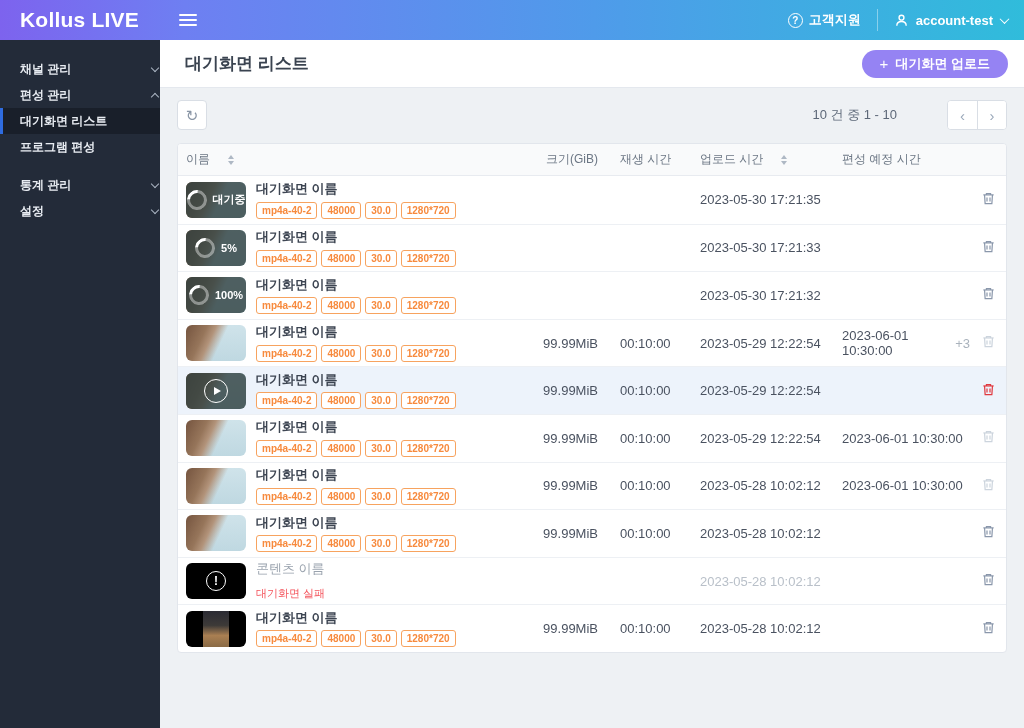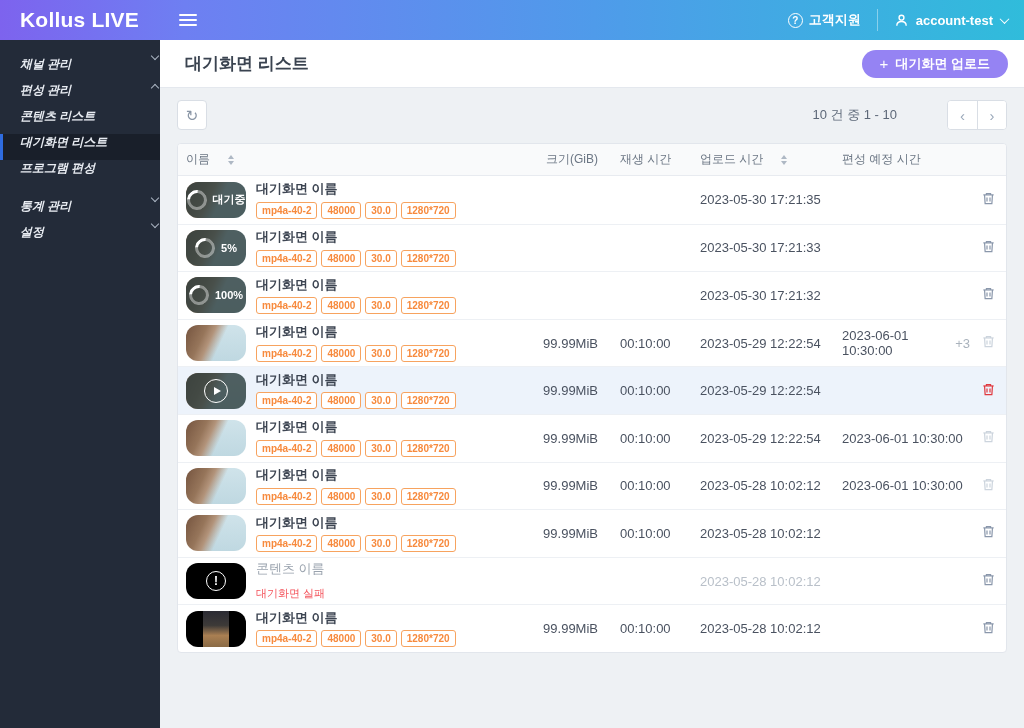--- a/index.html
+++ b/index.html
@@ -15,21 +15,21 @@
   .topbar-right { margin-left:auto; display:flex; align-items:center; padding-right:16px; font-size:13px; font-weight:bold; }
   .help-icon { width:15px; height:15px; border:1.3px solid #fff; border-radius:50%; display:inline-flex; align-items:center; justify-content:center; font-size:10px; font-weight:bold; margin-right:6px; }
   .tb-divider { width:1px; height:22px; background:rgba(255,255,255,.4); margin:0 16px; }
   .person-icon { margin-right:7px; display:inline-flex; }
   .chev { display:inline-block; width:7px; height:7px; border-right:1.6px solid #fff; border-bottom:1.6px solid #fff; }
   .chev.down { transform:rotate(45deg) translate(-1px,-1px); }
   .topbar-right .chev { margin-left:8px; }
 
   
   .sidebar { position:absolute; top:40px; left:0; bottom:0; width:160px; background:#232b39; padding-top:16px; }
-  .side-item { position:relative; height:26px; display:flex; align-items:flex-start; padding:0 2px 0 20px; color:#e8ecf2; font-size:12px; font-weight:bold; cursor:pointer;font-style:italic; }
+  .side-item { position:relative; height:26px; display:flex; align-items:center; padding:0 2px 0 20px; color:#e8ecf2; font-size:12px; font-weight:bold; cursor:pointer; }
   .side-item .chev { border-color:#aab4c2; width:6px; height:6px; margin-left:auto; }
   .side-item .chev.down { transform:rotate(45deg); margin-top:-3px; }
   .side-item .chev.up { transform:rotate(-135deg); margin-top:3px; }
   .side-item.gap { margin-top:12px; }
   .side-item.active { background:#191f2a; border-left:3px solid #2f6ce0; padding-left:17px; }
 
   
   .main { position:absolute; top:40px; left:160px; right:0; bottom:0; background:#eef1f4; }
   .page-header { height:48px; background:#fff; border-bottom:1px solid #e4e8ee; display:flex; align-items:center; padding:0 16px 0 25px; }
   .page-title { font-size:17px; font-weight:bold; color:#3a4350; }
@@ -59,21 +59,21 @@
   .col-dur  { width:80px; }
   .col-up   { width:142px; }
   .col-sched{ width:128px; }
   .col-act  { width:36px; justify-content:center; }
   div.cell { display:flex; align-items:center; font-size:13px; color:#4a5260; }
 
   .row { display:flex; align-items:center; height:47.6px; border-top:1px solid #edf0f4; }
   .row:first-child { border-top:none; }
   .row.highlight { background:#edf3fb; }
 
-  .thumb { width:60px; height:36px; flex-shrink:0; border-radius:12px; position:relative; overflow:hidden;
+  .thumb { width:60px; height:36px; flex-shrink:0; border-radius:6px; position:relative; overflow:hidden;
     background:linear-gradient(115deg,#75543f 0%,#96755a 28%,#b2937a 40%,rgba(0,0,0,0) 56%),linear-gradient(#cfe3ea,#bfd8e1); }
   .thumb .overlay { position:absolute; inset:0; background:rgba(46,62,62,.8); display:flex; align-items:center; justify-content:center; gap:6px; color:#fff; font-size:11px; font-weight:bold; }
   .spinner { width:20px; height:20px; border:3px solid rgba(255,255,255,.4); border-top-color:#fff; border-radius:50%; transform:rotate(-40deg); }
   .play-circle { width:24px; height:24px; border:1.5px solid #fff; border-radius:50%; display:flex; align-items:center; justify-content:center; }
   .play-circle i { display:block; width:0; height:0; border-left:7px solid #fff; border-top:4.5px solid transparent; border-bottom:4.5px solid transparent; margin-left:2px; }
   .thumb.error { background:#000; }
   .err-circle { position:absolute; inset:0; display:flex; align-items:center; justify-content:center; }
   .err-circle span { width:20px; height:20px; border:1.8px solid #fff; border-radius:50%; color:#fff; font-size:12px; font-weight:bold; display:flex; align-items:center; justify-content:center; }
   .thumb.pillarbox { background:#000; }
   .thumb.pillarbox .inner { position:absolute; left:17px; width:26px; top:0; bottom:0;
@@ -123,23 +123,20 @@
 
 <nav class="sidebar" id="sidebar">
     <div class="side-item">
       <span>채널 관리</span>
       <span class="chev down"></span>
     </div>
     <div class="side-item">
       <span>편성 관리</span>
       <span class="chev up"></span>
     </div>
-    <div class="side-item">
-      <span>콘텐츠 리스트</span>
-    </div>
     <div class="side-item active">
       <span>대기화면 리스트</span>
     </div>
     <div class="side-item">
       <span>프로그램 편성</span>
     </div>
     <div class="side-item gap">
       <span>통계 관리</span>
       <span class="chev down"></span>
     </div>

